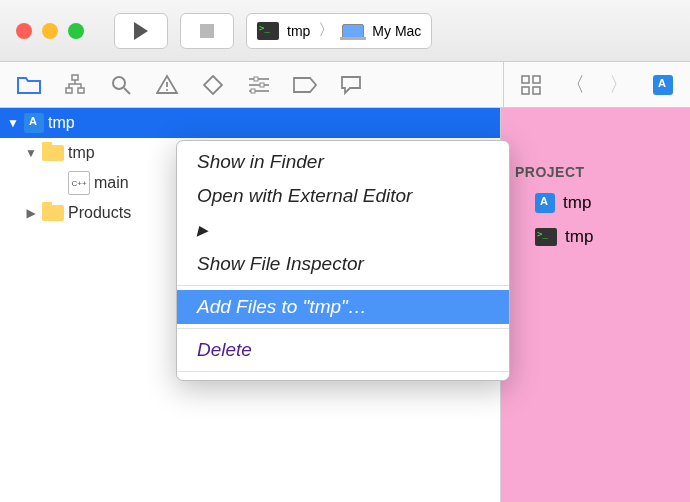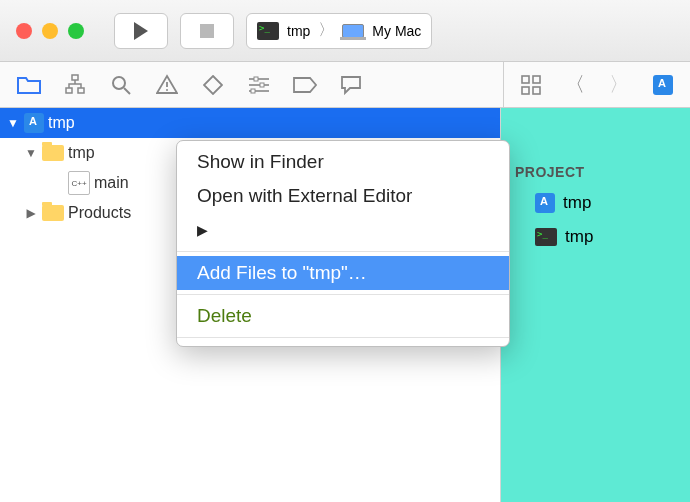--- a/index.html
+++ b/index.html
@@ -51,21 +51,21 @@
     display: flex; align-items:center;
   }
   .nav-left { display:flex; align-items:center; gap:12px; padding:0 12px; flex:1; }
   .nav-right { display:flex; align-items:center; gap:10px; padding:0 10px; border-left:1px solid #cfcfcf; height:100%; }
   .nav-icon { width: 34px; height: 30px; display:flex; align-items:center; justify-content:center; color:#7a7a7a; }
   .nav-icon.active { color:#3478f6; }
   .folder-icon-svg { width:24px; height:20px; }
 
   .main { display:flex; height: calc(100% - 62px - 46px); }
   .navigator { flex: 1; background:#fff; position:relative; }
-  .inspector { width: 190px; background:#5eead4; border-left:1px solid #d4d4d4; padding-top:12px; }
+  .inspector { width: 190px; background:#f9a8d4; border-left:1px solid #d4d4d4; padding-top:12px; }
 
   .tree { font-size: 16px; color:#333; }
   .row { display:flex; align-items:center; height:30px; padding-left:6px; gap:4px; }
   .row.sel { background:#1a6df0; color:#fff; }
   .tri { font-size:12px; color:#6a6a6a; width:14px; text-align:center; }
   .row.sel .tri { color:#fff; }
   .indent1 { padding-left: 24px; }
   .indent2 { padding-left: 50px; }
   .folder-y { width:22px; height:16px; background:#ffd566; border-radius:2px; position:relative; }
   .folder-y:before { content:""; position:absolute; top:-3px; left:0; width:10px; height:4px; background:#ffd566; border-radius:1px; }
@@ -74,24 +74,25 @@
   .cpp-icon { width:22px; height:24px; background:#fff; border:1px solid #bbb; border-radius:2px; display:flex; align-items:center; justify-content:center; font-size:8px; color:#555; }
 
   .ctx-menu {
     position:absolute; top:32px; left:176px;
     width: 334px;
     background:#fff; border:1px solid #bfbfbf; border-radius:7px;
     box-shadow: 0 8px 30px rgba(0,0,0,.25);
     font-size: 19px; color:#262626;
     padding: 4px 0;
     z-index: 10;
+    font-style: italic;
   }
   .ctx-item { height:34px; display:flex; align-items:center; padding: 0 20px; justify-content:space-between; }
   .ctx-item.sel { background:#4b95f8; color:#fff; }
-  .ctx-item.disabled { color:#4d7c0f; }
+  .ctx-item.disabled { color:#4c1d95; }
   .ctx-sep { height:1px; background:#e2e2e2; margin:4px 0; }
   .submenu-arrow { font-size:14px; }
 
   .sect-header { font-size:14px; color:#555; padding: 8px 0 6px 36px; font-weight:600; letter-spacing:.5px; }
   .ins-row { display:flex; align-items:center; gap:8px; height:34px; padding-left:34px; font-size:17px; }
   .inspector { position:relative; }
 </style>
 </head>
 <body>
 
@@ -219,20 +220,23 @@
     <div class="ctx-menu">
       <div class="ctx-item">
           <span>Show in Finder</span>
         </div>
       <div class="ctx-item">
           <span>Open with External Editor</span>
         </div>
       <div class="ctx-item">
           <span class="submenu-arrow">▶</span>
         </div>
+      <div class="ctx-item">
+          <span>Show File Inspector</span>
+        </div>
       <div class="ctx-sep"></div>
       <div class="ctx-item sel">
           <span>Add Files to "tmp"…</span>
         </div>
       <div class="ctx-sep"></div>
       <div class="ctx-item disabled">
           <span>Delete</span>
         </div>
       <div class="ctx-sep"></div>
     </div>

